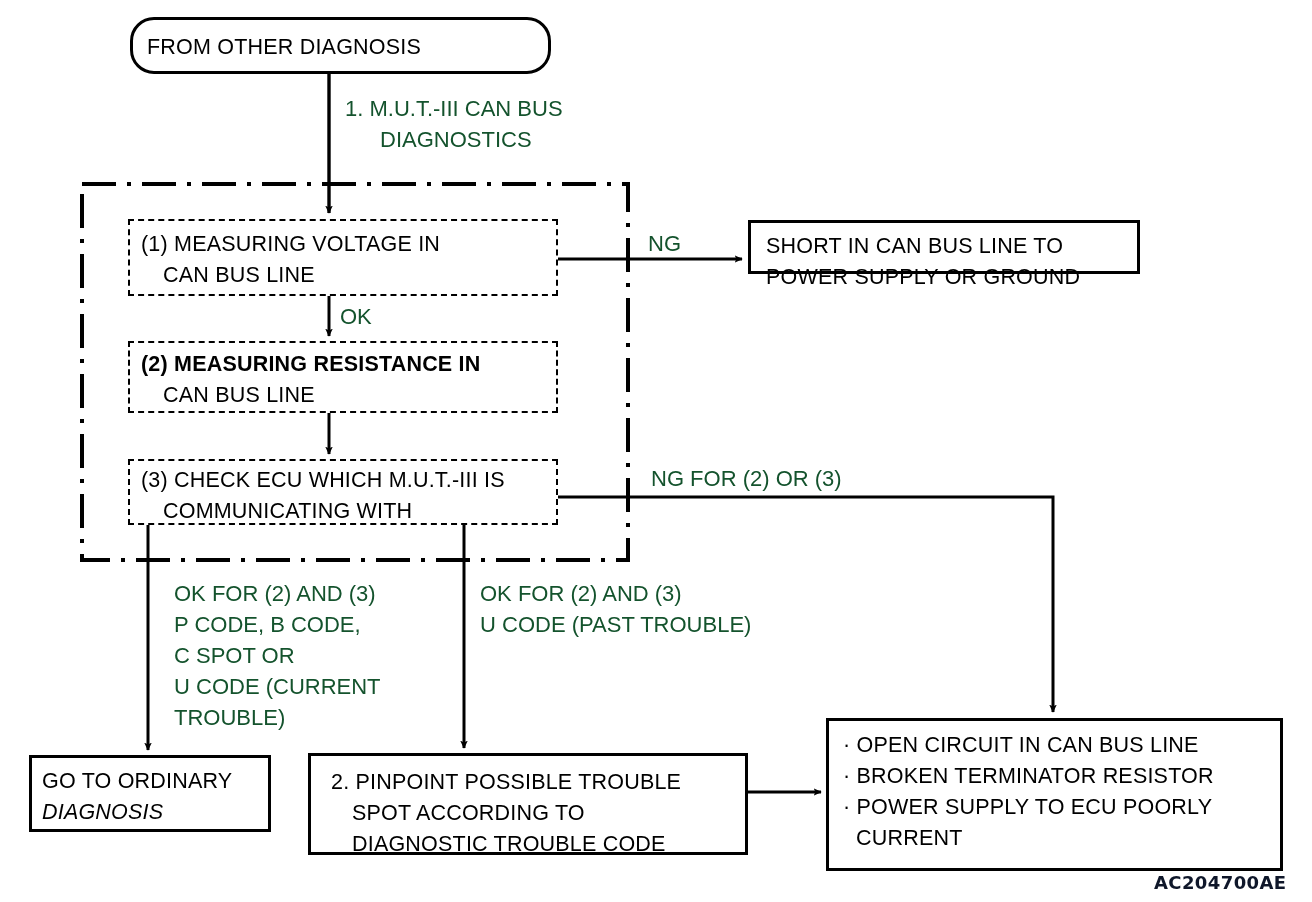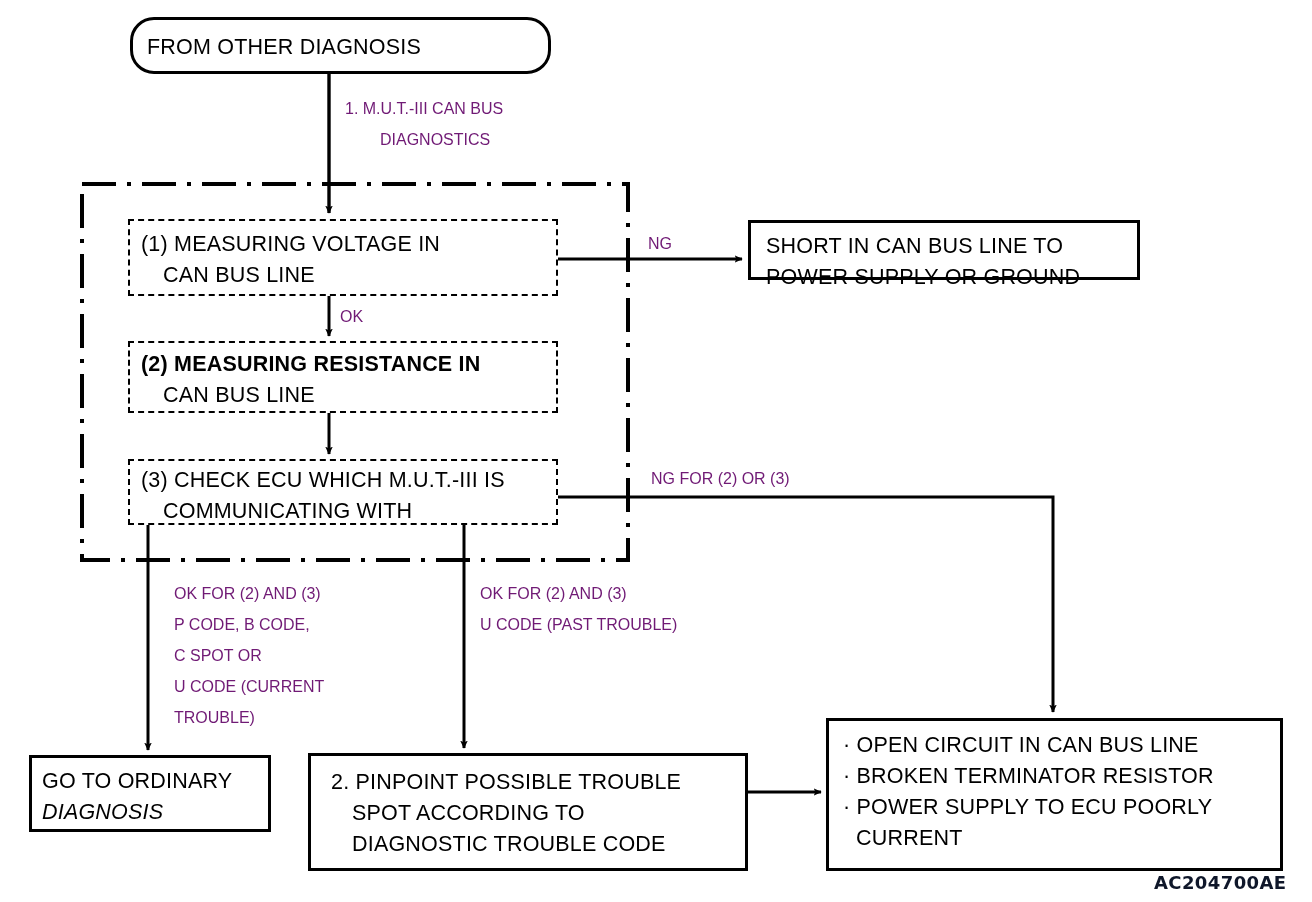--- a/index.html
+++ b/index.html
@@ -31,24 +31,24 @@
   .txt {
     position: absolute;
     font-size: 21.5px;
     line-height: 31px;
     letter-spacing: 0.2px;
     white-space: pre;
     color: #000;
   }
   .label {
     position: absolute;
-    font-size: 16px;
+    font-size: 22px;
     line-height: 31px;
     white-space: pre;
-    color: #701a75;
+    color: #14532d;
   }
   .code {
     position: absolute;
     font-family: "DejaVu Sans", sans-serif;
     font-weight: bold;
     font-size: 18px;
     letter-spacing: 0.4px;
     white-space: pre;
     color: #0f172a;
   }
@@ -88,31 +88,31 @@
 
     <line x1="464" y1="525" x2="464" y2="748" stroke="#000" stroke-width="3" marker-end="url(#arrowhead)"></line>
 
     <line x1="748" y1="792" x2="821" y2="792" stroke="#000" stroke-width="3" marker-end="url(#arrowhead)"></line>
   </svg>
 
   <div class="box" style="left:130px; top:17px; width:421px; height:57px;border-radius:24px;">
     <div class="txt" style="left:14px; top:12px;">FROM OTHER DIAGNOSIS</div>
   </div>
 
-  <div class="box" style="left:748px; top:220px; width:392px; height:60px;">
+  <div class="box" style="left:748px; top:220px; width:392px; height:54px;">
     <div class="txt" style="left:15px; top:8px;">SHORT IN CAN BUS LINE TO</div>
     <div class="txt" style="left:15px; top:39px;">POWER SUPPLY OR GROUND</div>
   </div>
 
   <div class="box" style="left:29px; top:755px; width:242px; height:77px;">
     <div class="txt" style="left:10px; top:8px;">GO TO ORDINARY</div>
     <div class="txt" style="left:10px; top:39px;font-style:italic;">DIAGNOSIS</div>
   </div>
 
-  <div class="box" style="left:308px; top:753px; width:440px; height:118px;">
+  <div class="box" style="left:308px; top:753px; width:440px; height:102px;">
     <div class="txt" style="left:20px; top:11px;">2. PINPOINT POSSIBLE TROUBLE</div>
     <div class="txt" style="left:41px; top:42px;">SPOT ACCORDING TO</div>
     <div class="txt" style="left:41px; top:73px;">DIAGNOSTIC TROUBLE CODE</div>
   </div>
 
   <div class="box" style="left:826px; top:718px; width:457px; height:153px;">
     <div class="txt" style="left:14px; top:9px;">· OPEN CIRCUIT IN CAN BUS LINE</div>
     <div class="txt" style="left:14px; top:40px;">· BROKEN TERMINATOR RESISTOR</div>
     <div class="txt" style="left:14px; top:71px;">· POWER SUPPLY TO ECU POORLY</div>
     <div class="txt" style="left:27px; top:102px;">CURRENT</div>

